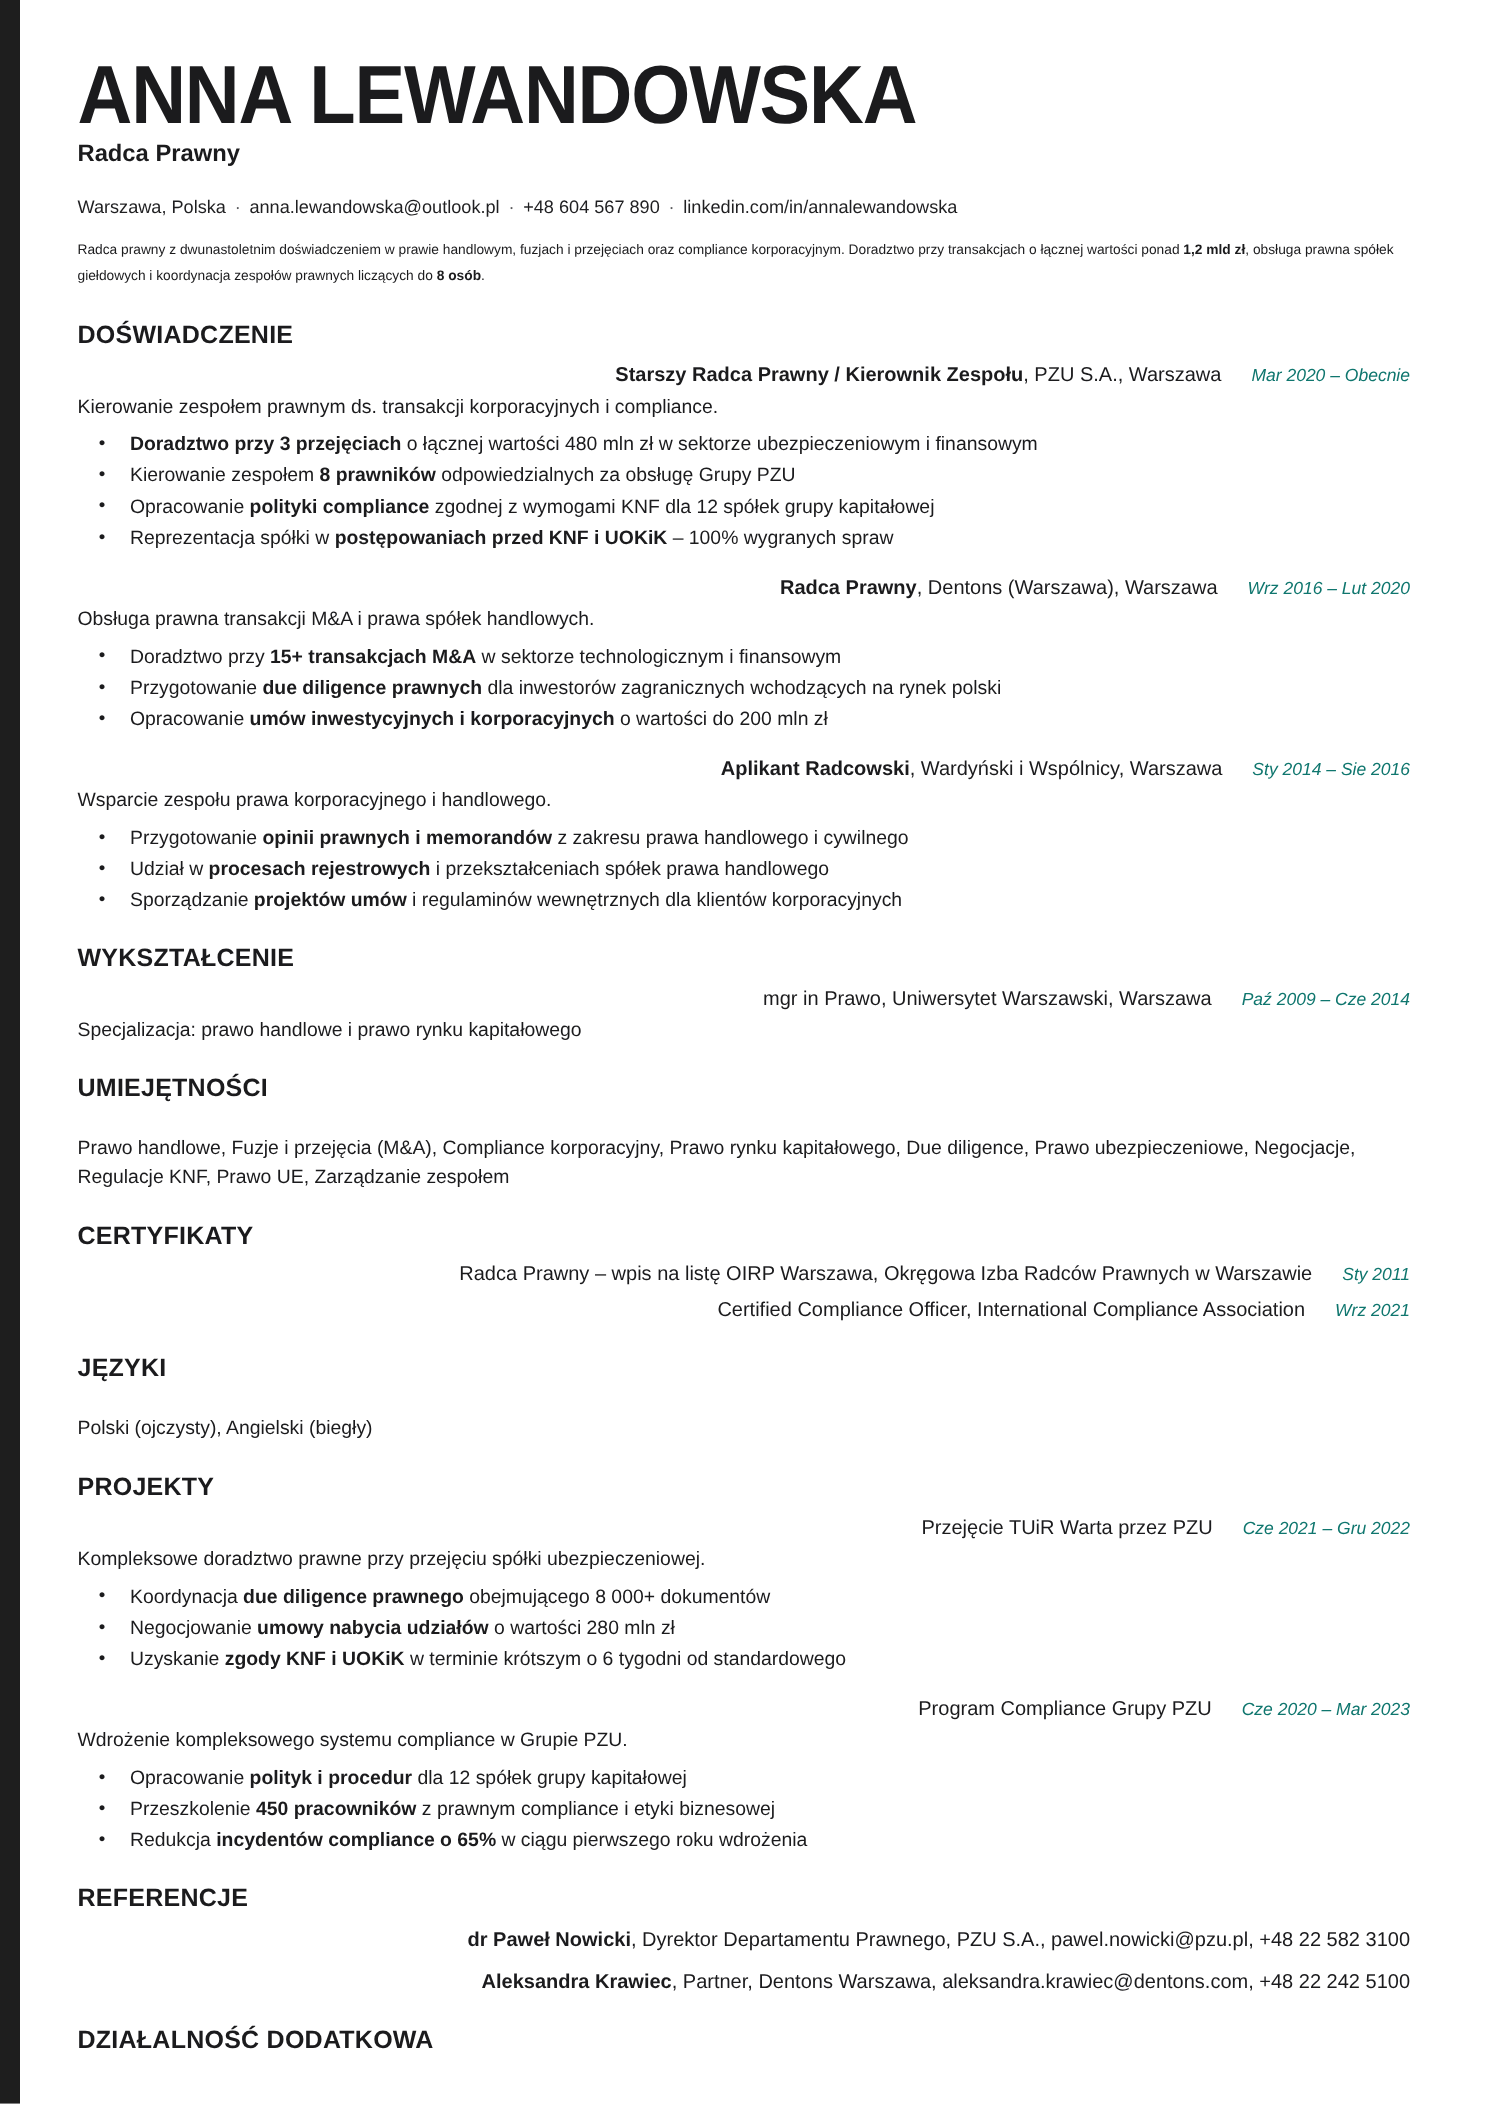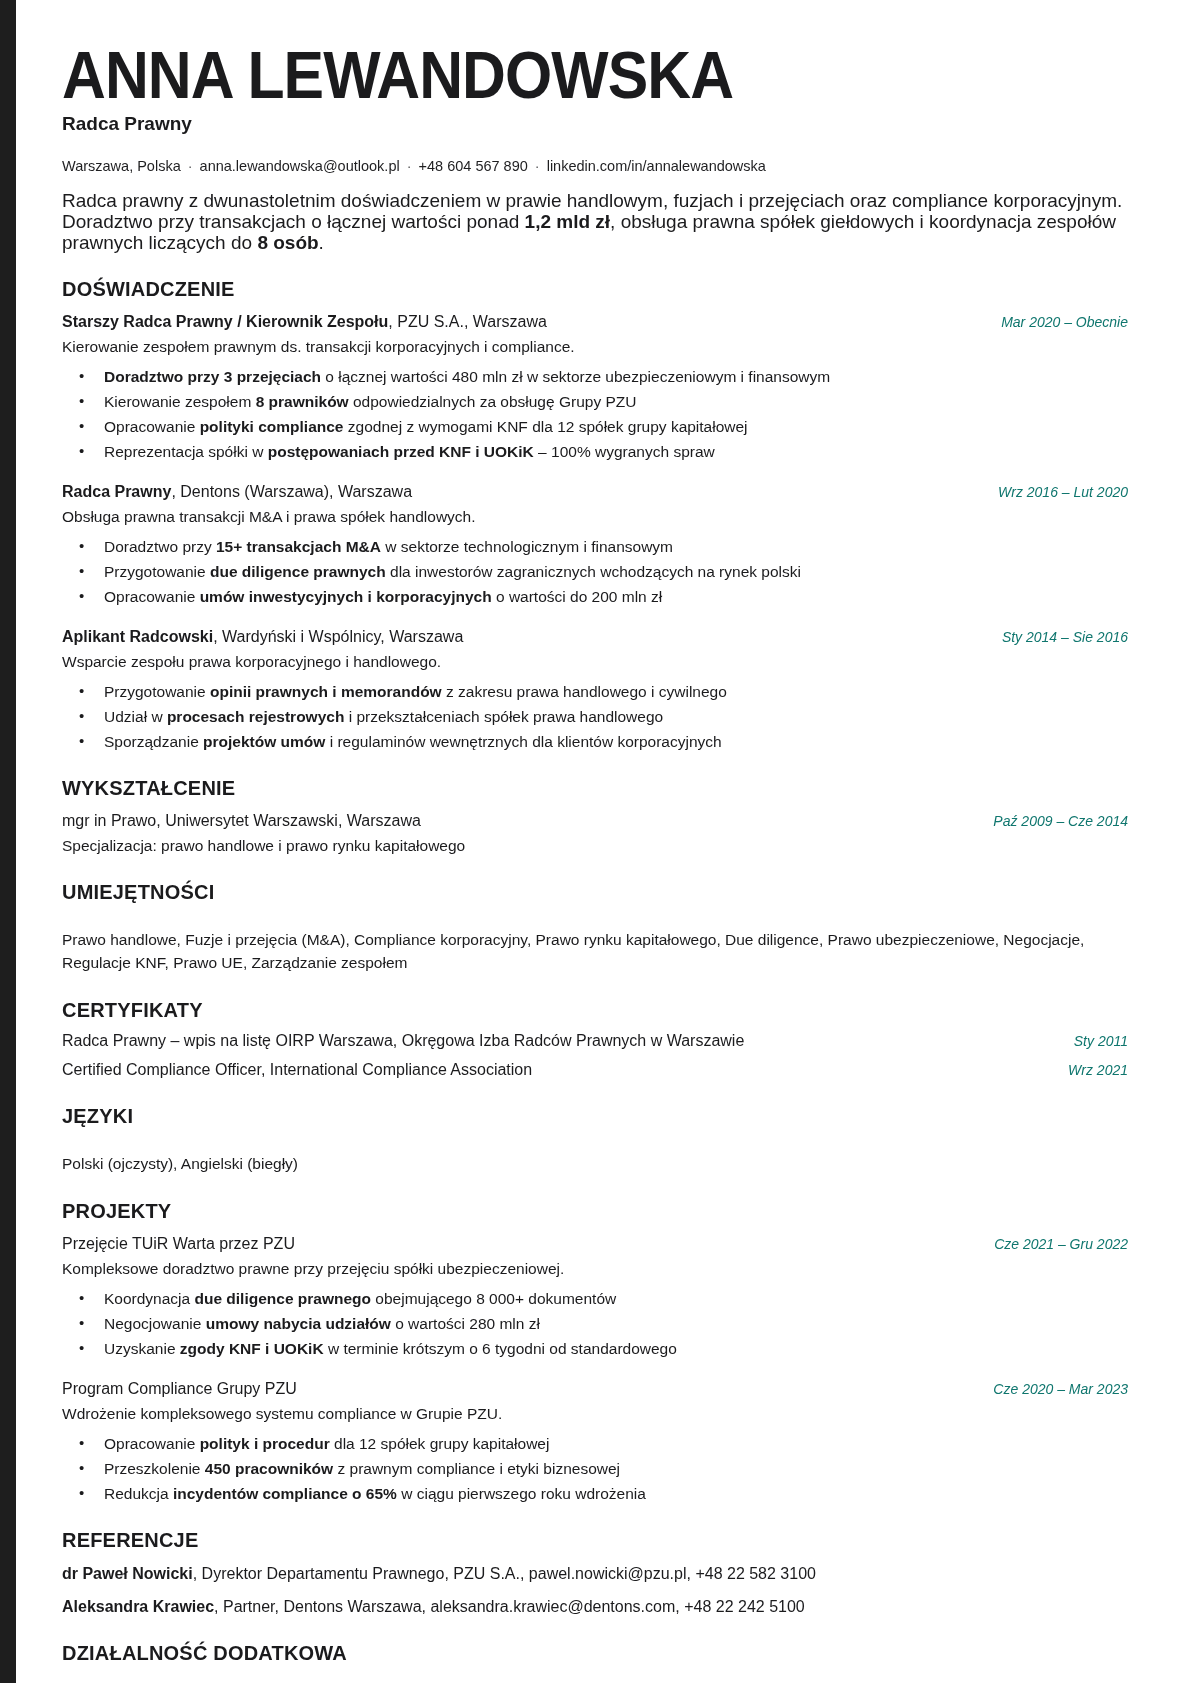--- a/index.html
+++ b/index.html
@@ -46,40 +46,40 @@
     margin-top: 23px;
     font-size: 14.5px;
     color: #1f1f21;
   }
   .contact .sep {
     margin: 0 7px;
     color: #5a5a5c;
   }
   .summary {
     margin: 16px 0 0 0;
-    font-size: 19px;
+    font-size: 11px;
     line-height: 21px;
   }
   strong { font-weight: 700; }
   .section { margin-top: 25px; }
   .section-heading {
     font-size: 20px;
     font-weight: 700;
     letter-spacing: 0.2px;
   }
   .section-paragraph {
     margin: 24px 0 0 0;
     font-size: 15.5px;
     line-height: 23px;
   }
   .entry { margin-top: 19px; }
   .section-heading + .entry { margin-top: 10px; }
   .entry-head {
     display: flex;
-    justify-content: space-between;
+    justify-content: flex-end;
     align-items: baseline;
   }
   .entry-title {
     font-size: 16px;
     line-height: 21px;
   }
   .entry-date {
     font-size: 14px;
     font-style: italic;
     white-space: nowrap;

